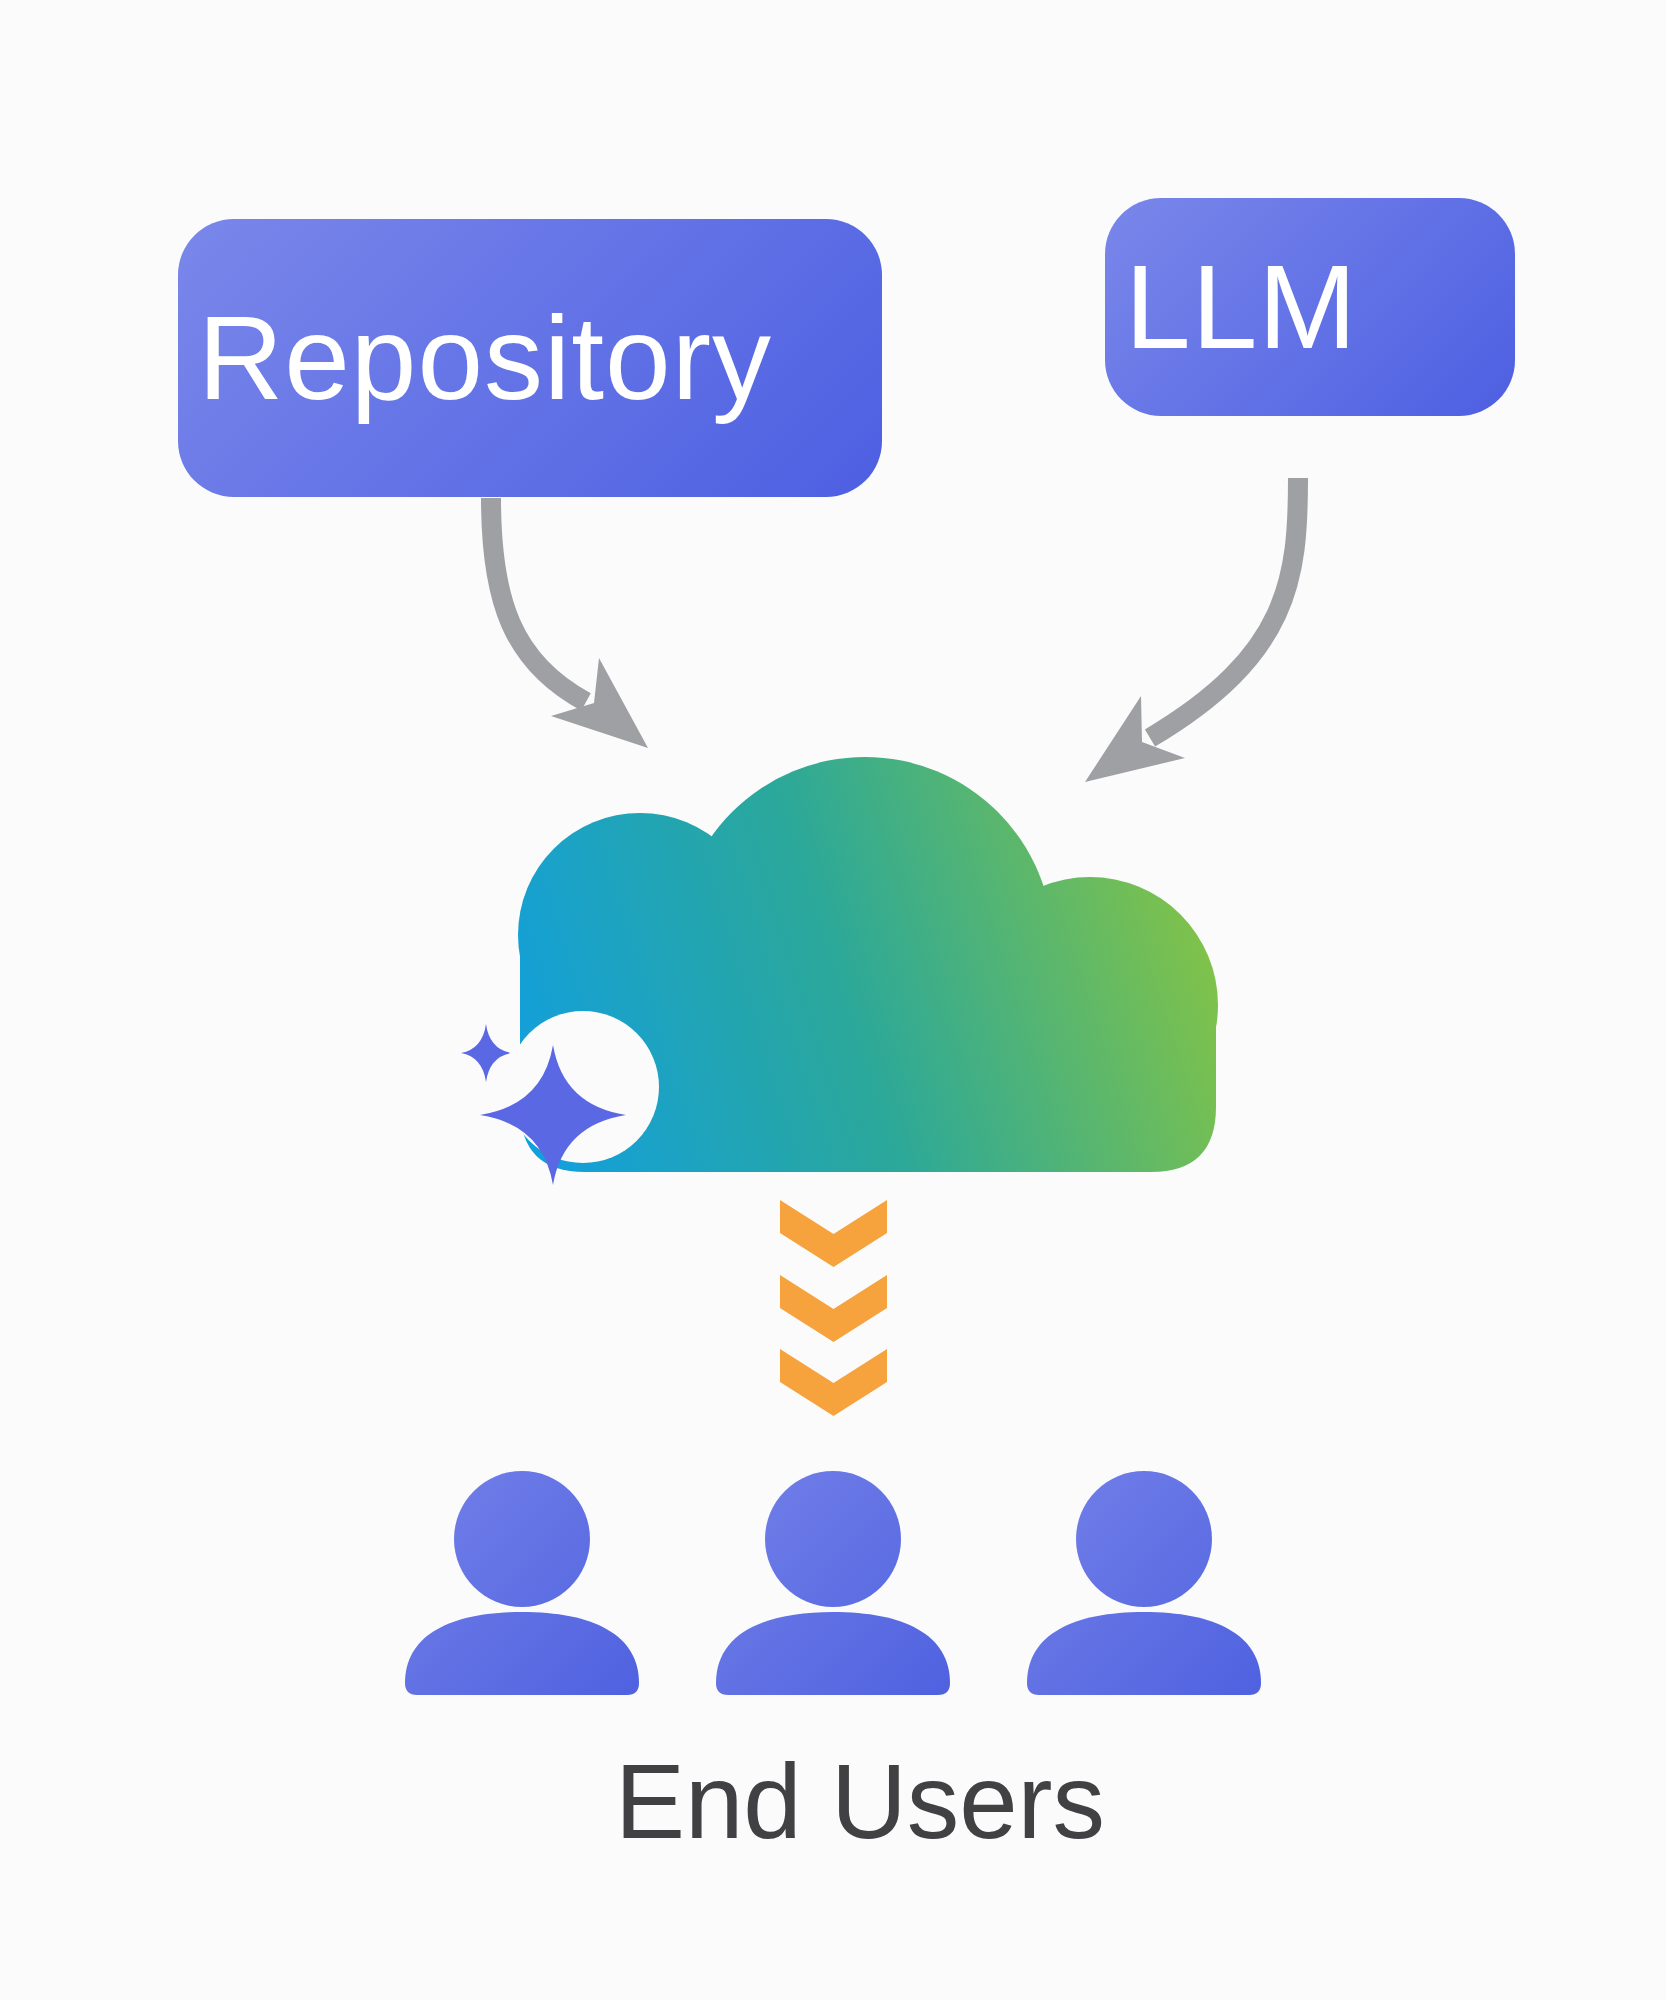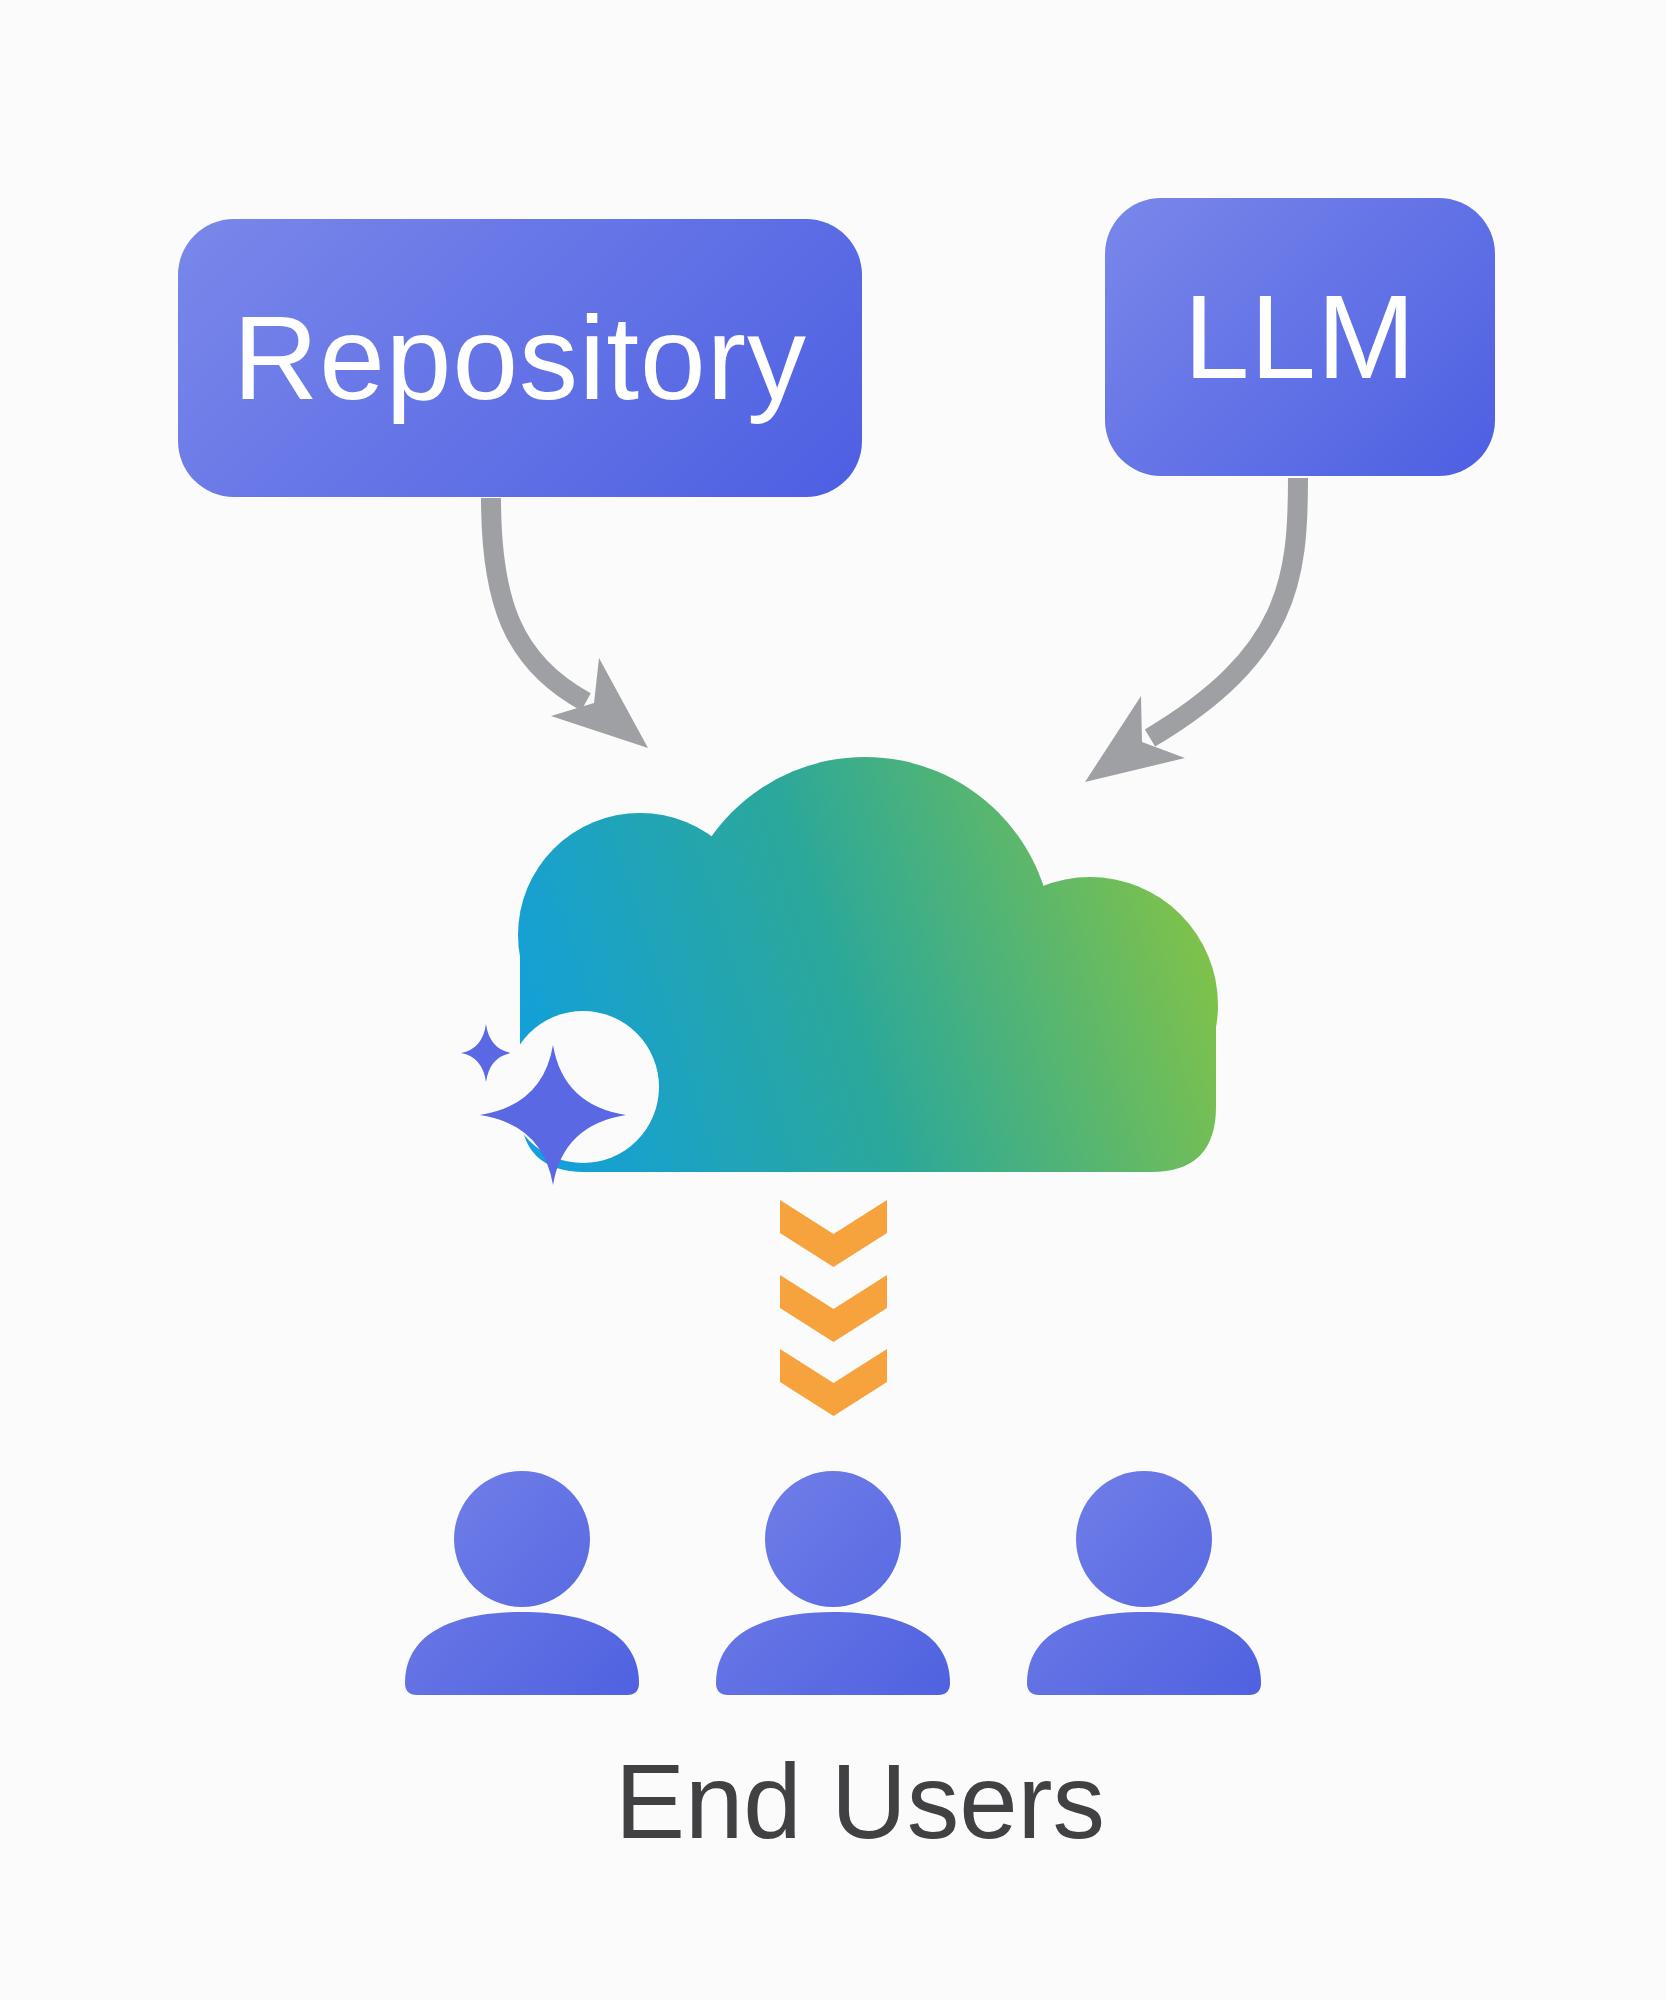--- a/index.html
+++ b/index.html
@@ -18,28 +18,28 @@
     height: 2000px;
     display: block;
   }
   .box {
     position: absolute;
     border-radius: 56px;
     background: linear-gradient(135deg, var(--box-grad-start, #7a87ea), var(--box-grad-end, #4d5fe2));
     color: var(--box-text, #ffffff);
     display: flex;
     align-items: center;
-    justify-content: center;
     font-size: 118px;
     font-weight: 400;
     letter-spacing: 1px;
     z-index: 2;
+    padding-left: 20px;
   }
   .box-repository { left: 178px; top: 219px; width: 684px; height: 278px; }
-  .box-llm       { left: 1105px; top: 198px; width: 390px; height: 278px; }
+  .box-llm       { left: 1105px; top: 198px; width: 390px; height: 218px; }
   .caption {
     position: absolute;
     left: 860px;
     top: 1742px;
     transform: translateX(-50%);
     font-size: 105px;
     font-weight: 400;
     color: var(--caption-text, #414144);
     white-space: nowrap;
     z-index: 2;

